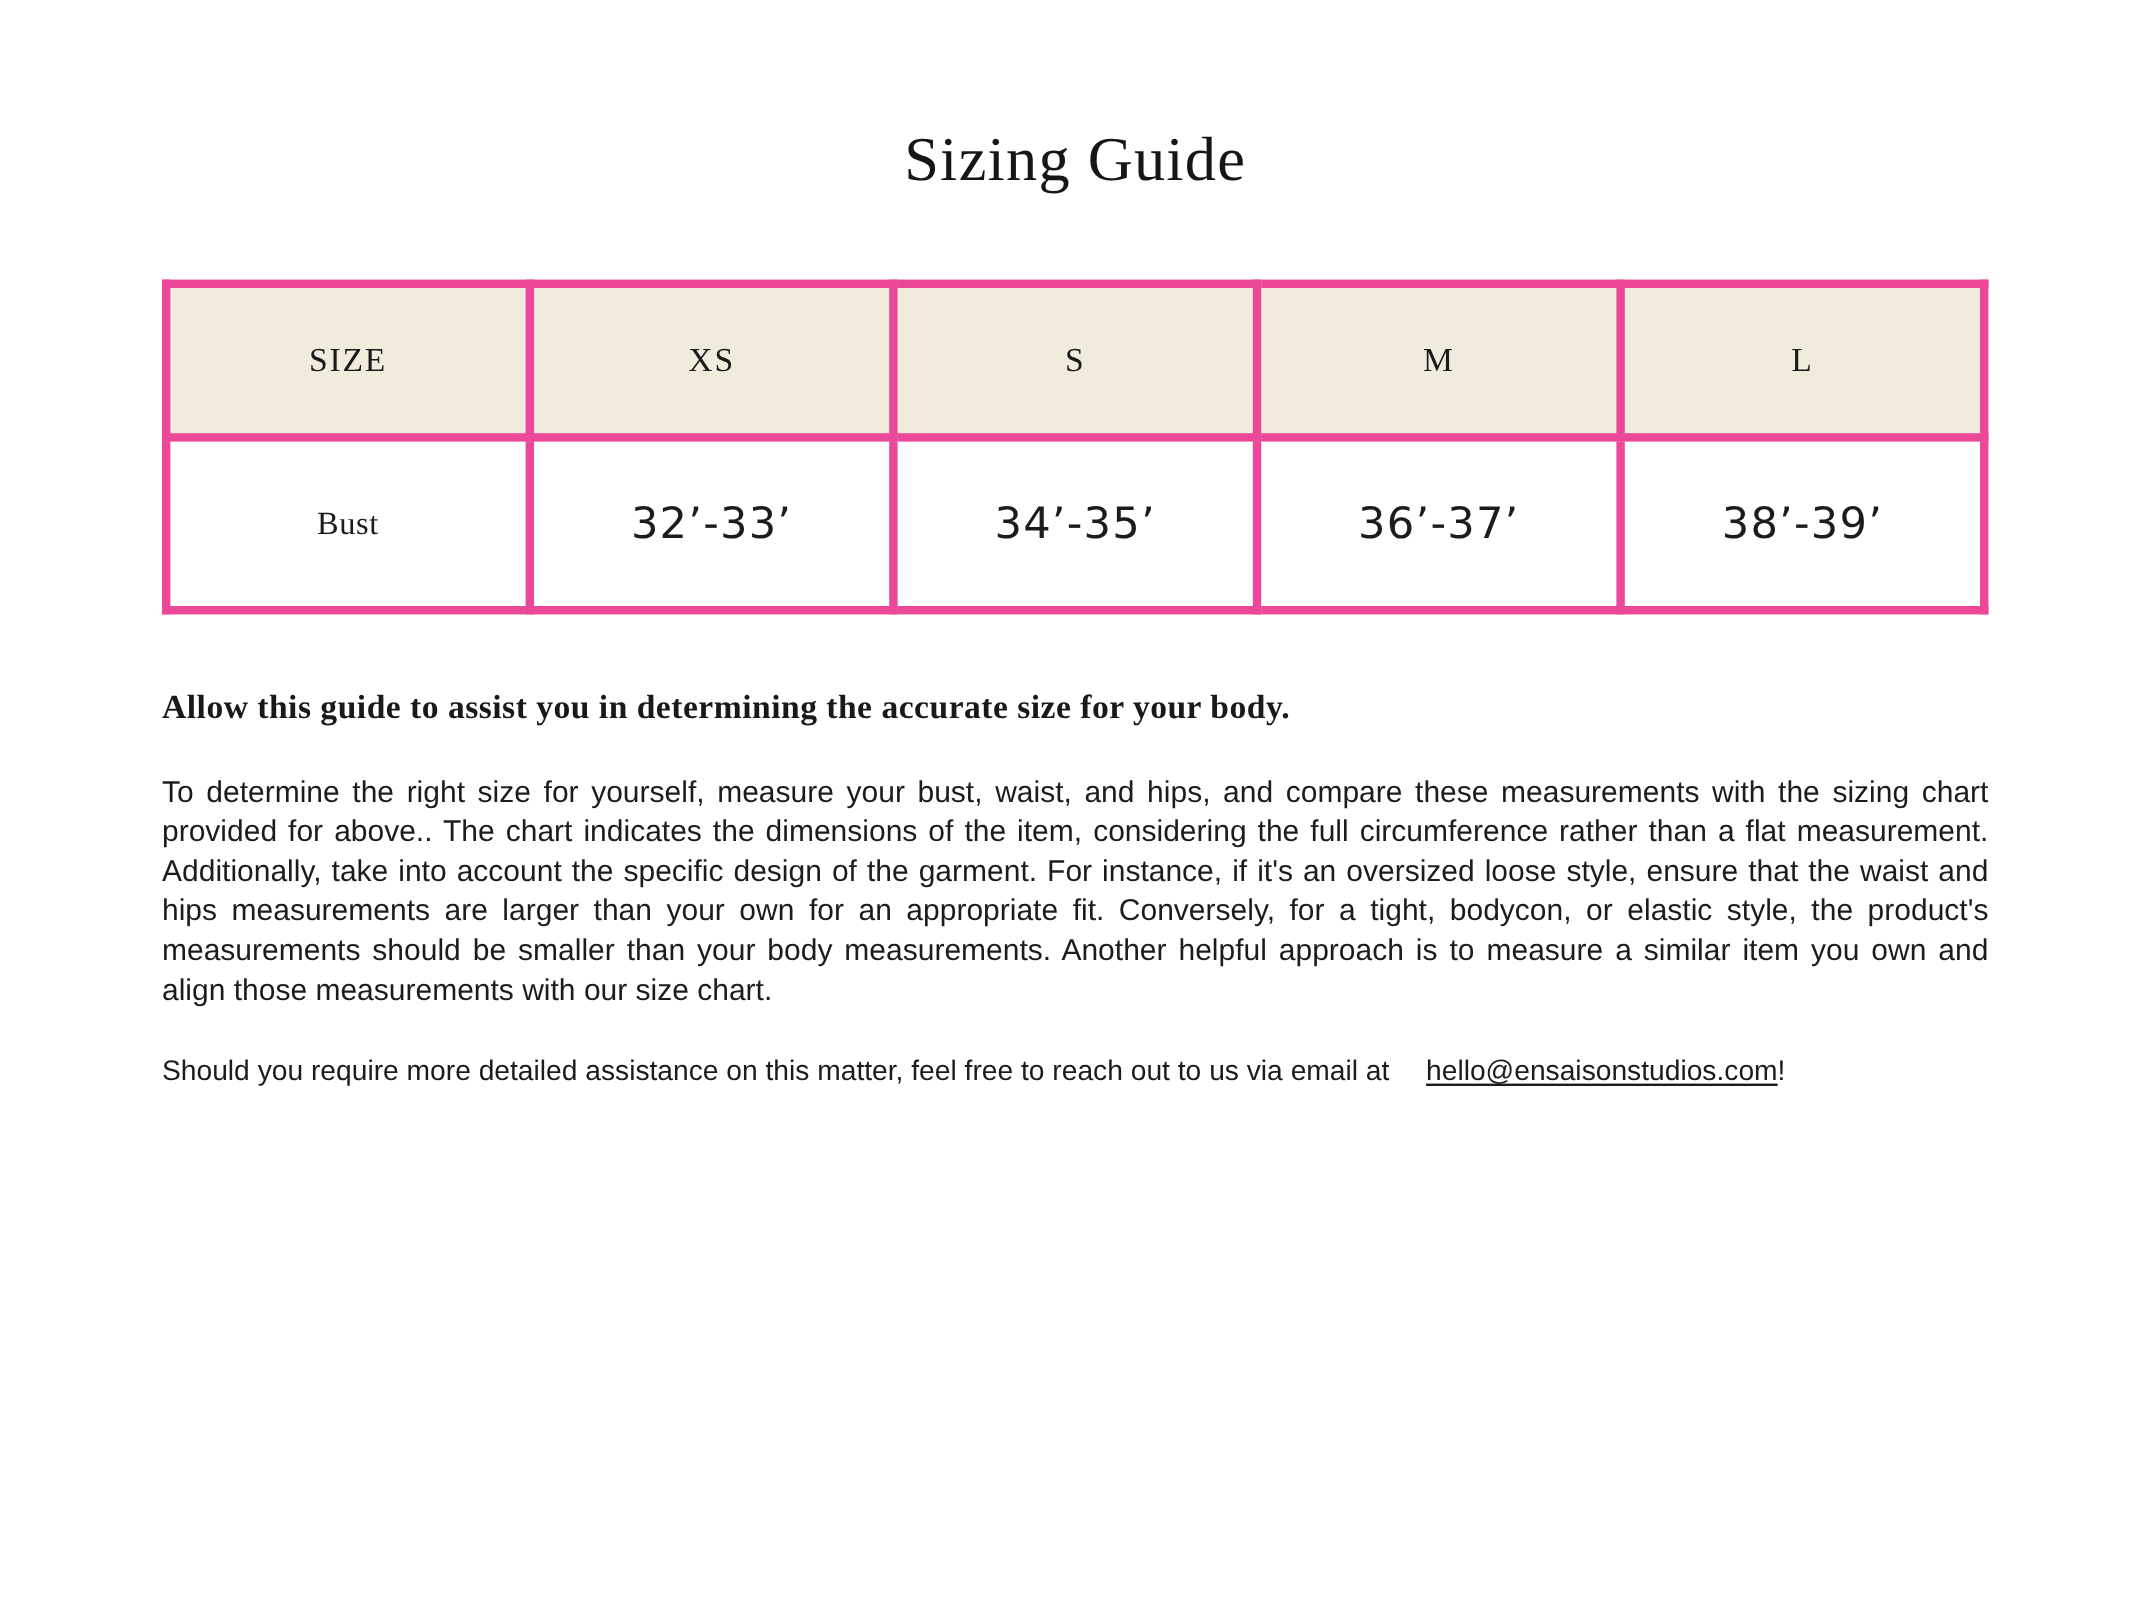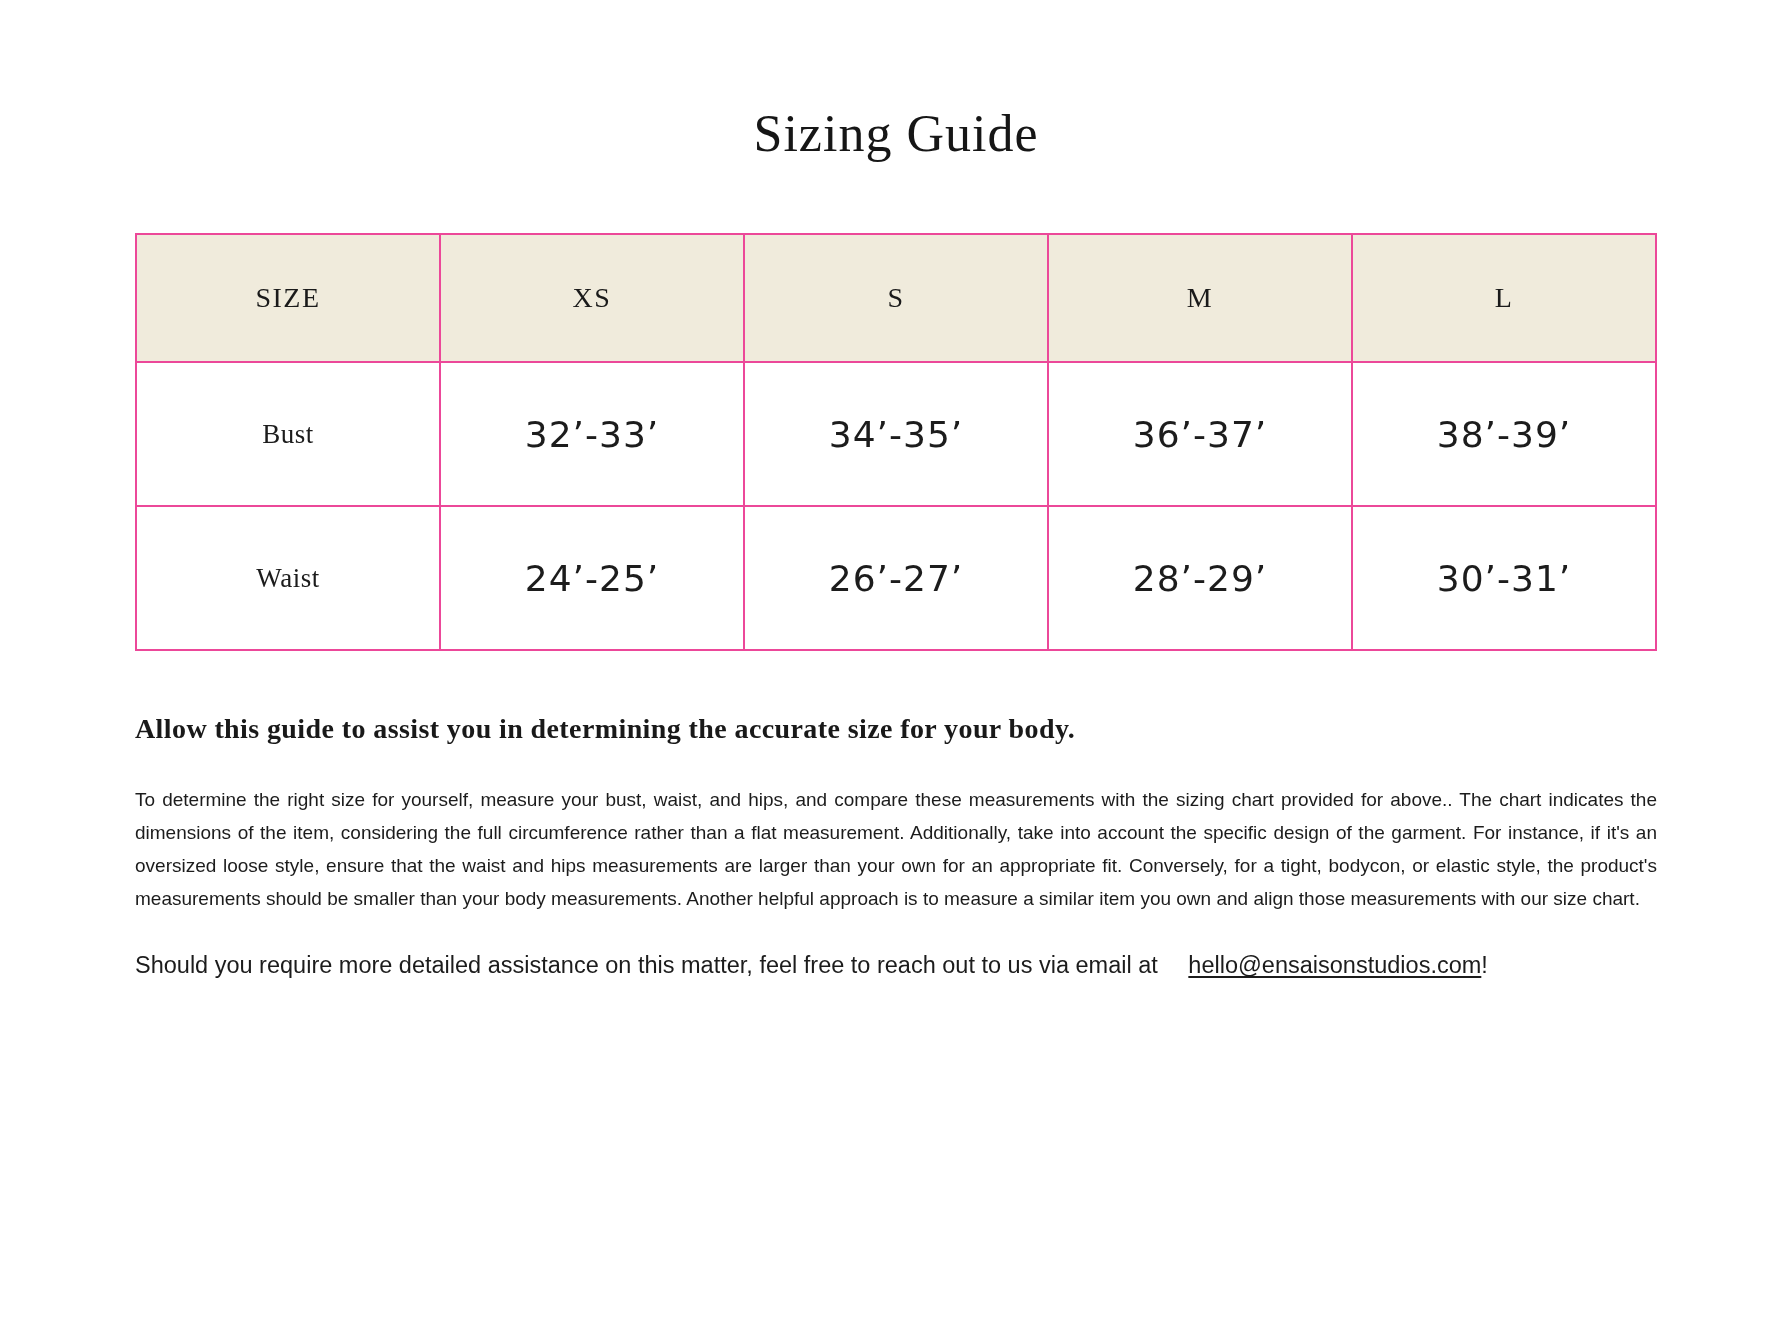--- a/index.html
+++ b/index.html
@@ -25,21 +25,21 @@
     margin-top: 104px;
   }
   table.sizing-table {
     width: 1522px;
     margin-top: 70px;
     border-collapse: collapse;
     table-layout: fixed;
   }
   table.sizing-table th,
   table.sizing-table td {
-    border: 2px solid #ec4899;
+    border: 7px solid #ec4899;
     text-align: center;
     vertical-align: middle;
     font-weight: 400;
   }
   table.sizing-table thead th {
     height: 128px;
     background: #f0ebdc;
     font-family: "Liberation Serif", serif;
     font-size: 28px;
     letter-spacing: 1.5px;
@@ -61,21 +61,21 @@
   .subheading {
     font-family: "Liberation Serif", serif;
     font-weight: 700;
     font-size: 28px;
     letter-spacing: 0.4px;
     color: #191919;
     margin-top: 62px;
   }
   .body-paragraph {
     margin-top: 38px;
-    font-size: 19px;
+    font-size: 25px;
     line-height: 33px;
     text-align: justify;
     color: #1c1c1c;
   }
   .contact-line {
     margin-top: 34px;
     font-size: 23.5px;
     line-height: 33px;
     color: #1c1c1c;
   }
@@ -104,27 +104,20 @@
       </tr>
     </thead>
     <tbody>
       <tr>
         <td class="row-label">Bust</td>
         <td class="value">32’-33’</td>
         <td class="value">34’-35’</td>
         <td class="value">36’-37’</td>
         <td class="value">38’-39’</td>
       </tr>
-      <tr>
-        <td class="row-label">Waist</td>
-        <td class="value">24’-25’</td>
-        <td class="value">26’-27’</td>
-        <td class="value">28’-29’</td>
-        <td class="value">30’-31’</td>
-      </tr>
     </tbody>
   </table>
 
   <h2 class="subheading">Allow this guide to assist you in determining the accurate size for your body.</h2>
 
   <p class="body-paragraph">To determine the right size for yourself, measure your bust, waist, and hips, and compare these measurements with the sizing chart provided for above.. The chart indicates the dimensions of the item, considering the full circumference rather than a flat measurement. Additionally, take into account the specific design of the garment. For instance, if it's an oversized loose style, ensure that the waist and hips measurements are larger than your own for an appropriate fit. Conversely, for a tight, bodycon, or elastic style, the product's measurements should be smaller than your body measurements. Another helpful approach is to measure a similar item you own and align those measurements with our size chart.</p>
 
   <p class="contact-line"><span>Should you require more detailed assistance on this matter, feel free to reach out to us via email at </span><a href="#">hello@ensaisonstudios.com</a><span>!</span></p>
 
 </div>

